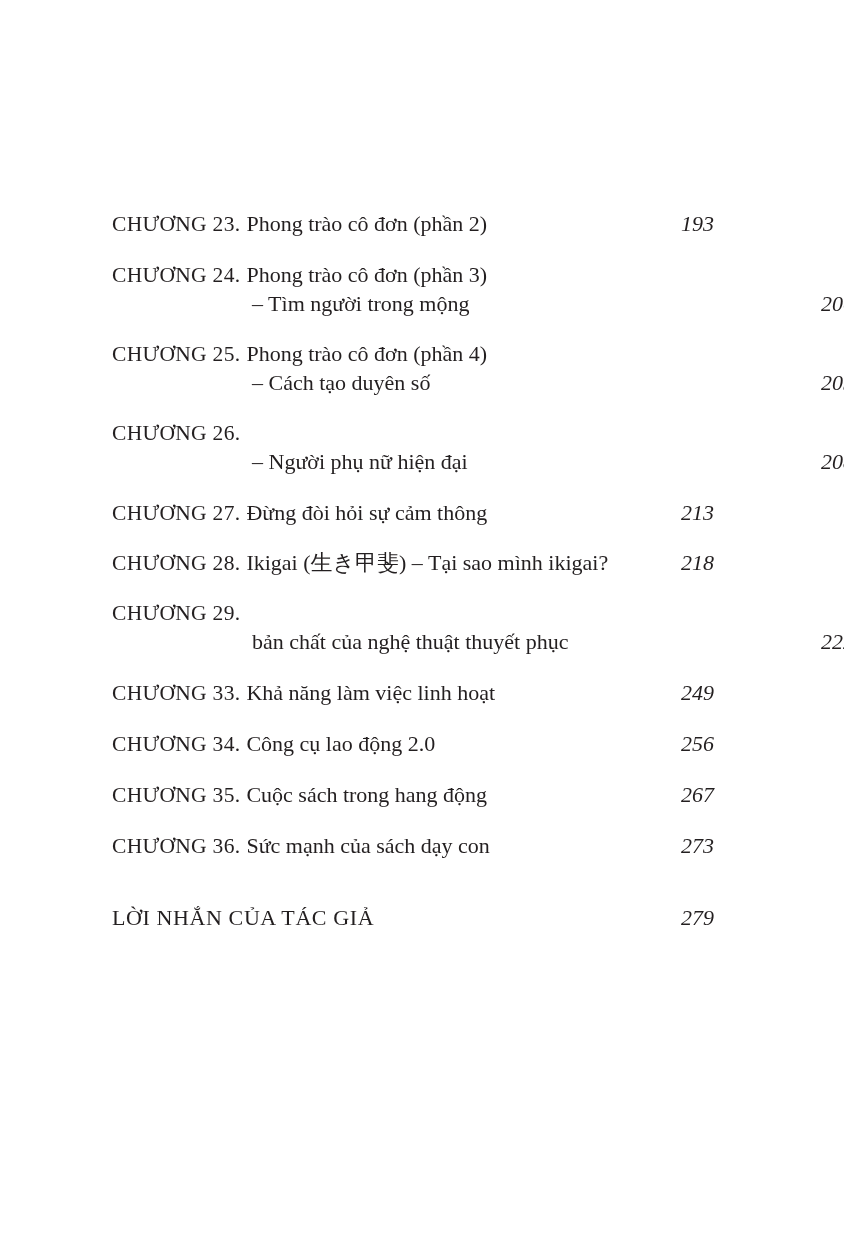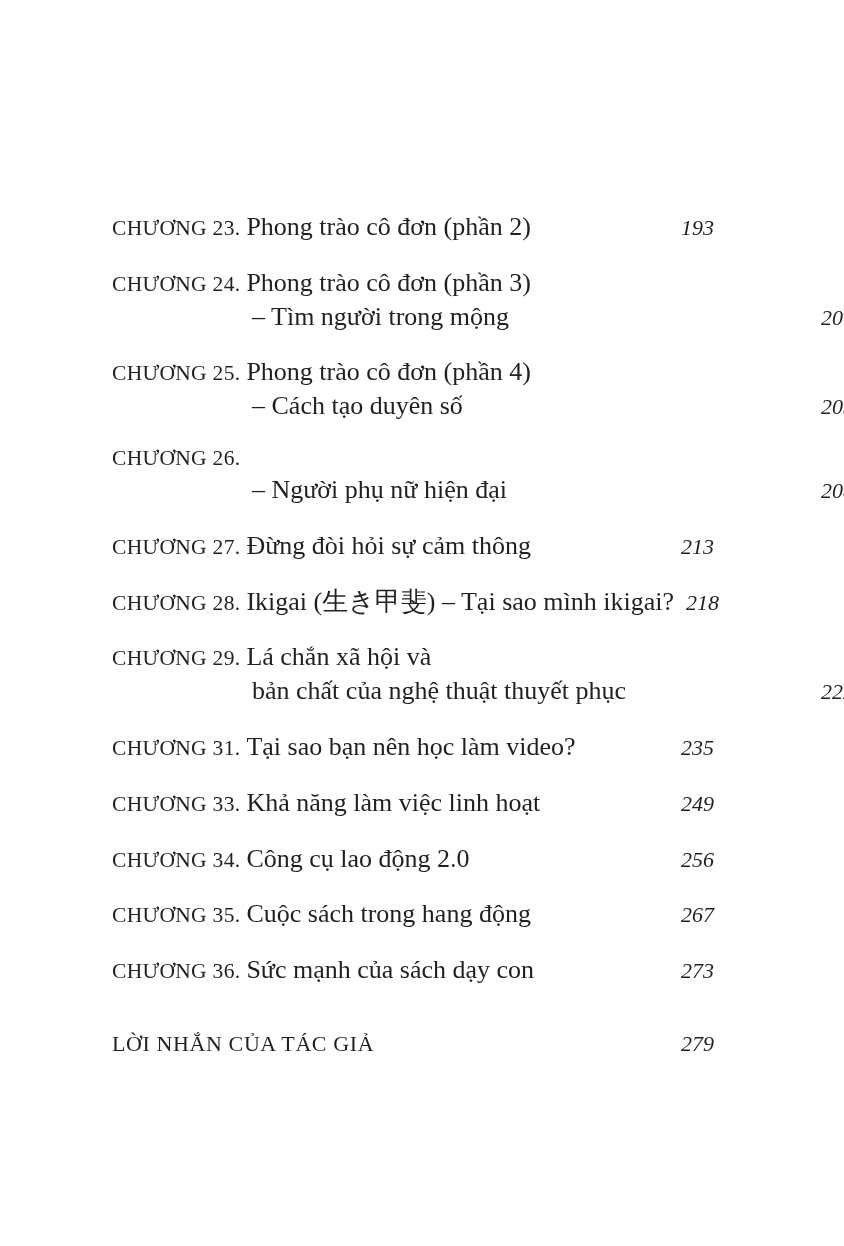--- a/index.html
+++ b/index.html
@@ -48,21 +48,21 @@
   }
 
   .chap-label {
     font-size: 21.5px;
     letter-spacing: 0.3px;
     flex: 0 0 auto;
     padding-right: 6px;
   }
 
   .chap-title {
-    font-size: 26px;
+    font-size: 22px;
     flex: 0 0 auto;
     padding-right: 3px;
   }
 
   .leader {
     flex: 1 1 auto;
     overflow: hidden;
     height: 1em;
     position: relative;
     min-width: 8px;
@@ -161,38 +161,29 @@
         <span class="chap-label">CHƯƠNG 28.</span>
         <span class="chap-title">Ikigai (生き甲斐) – Tại sao mình ikigai? </span>
         <span class="leader"></span>
         <span class="page-num">218</span>
       </div>
     </div>
 
     <div class="toc-entry">
       <div class="toc-line no-leader">
         <span class="chap-label">CHƯƠNG 29.</span>
-        <span class="chap-title">Lá chắn xã hội và</span>
       </div>
       <div class="toc-line indented">
         <span class="chap-title">bản chất của nghệ thuật thuyết phục </span>
         <span class="leader"></span>
         <span class="page-num">222</span>
       </div>
     </div>
 
 
-    <div class="toc-entry">
-      <div class="toc-line">
-        <span class="chap-label">CHƯƠNG 31.</span>
-        <span class="chap-title">Tại sao bạn nên học làm video? </span>
-        <span class="leader"></span>
-        <span class="page-num">235</span>
-      </div>
-    </div>
 
 
     <div class="toc-entry">
       <div class="toc-line">
         <span class="chap-label">CHƯƠNG 33.</span>
         <span class="chap-title">Khả năng làm việc linh hoạt</span>
         <span class="leader"></span>
         <span class="page-num">249</span>
       </div>
     </div>

